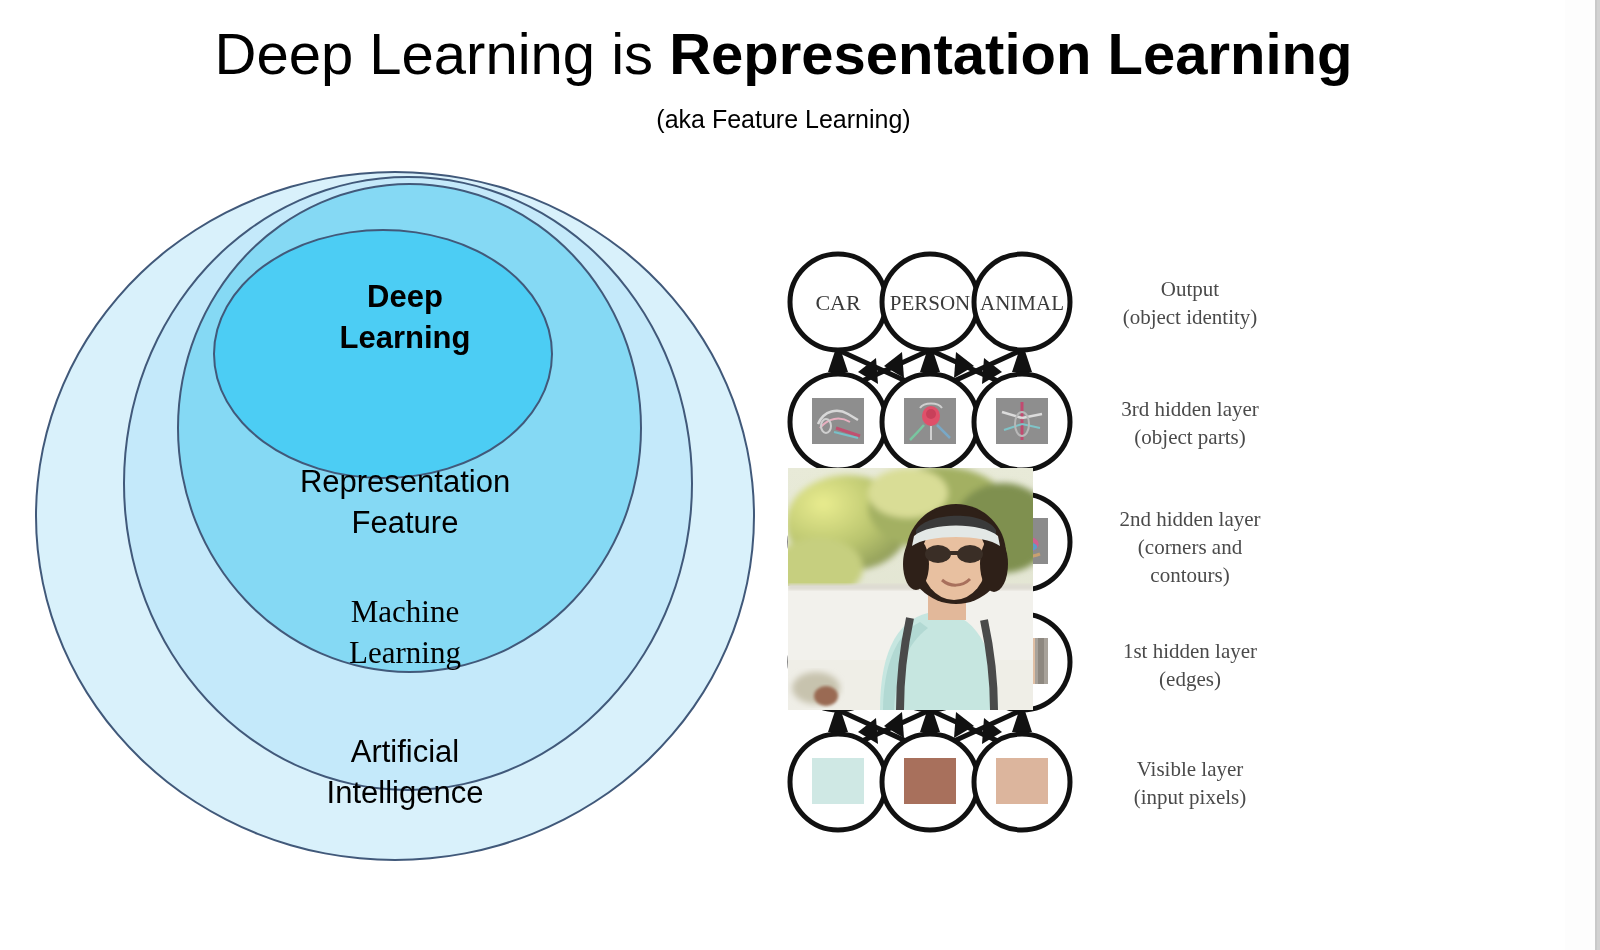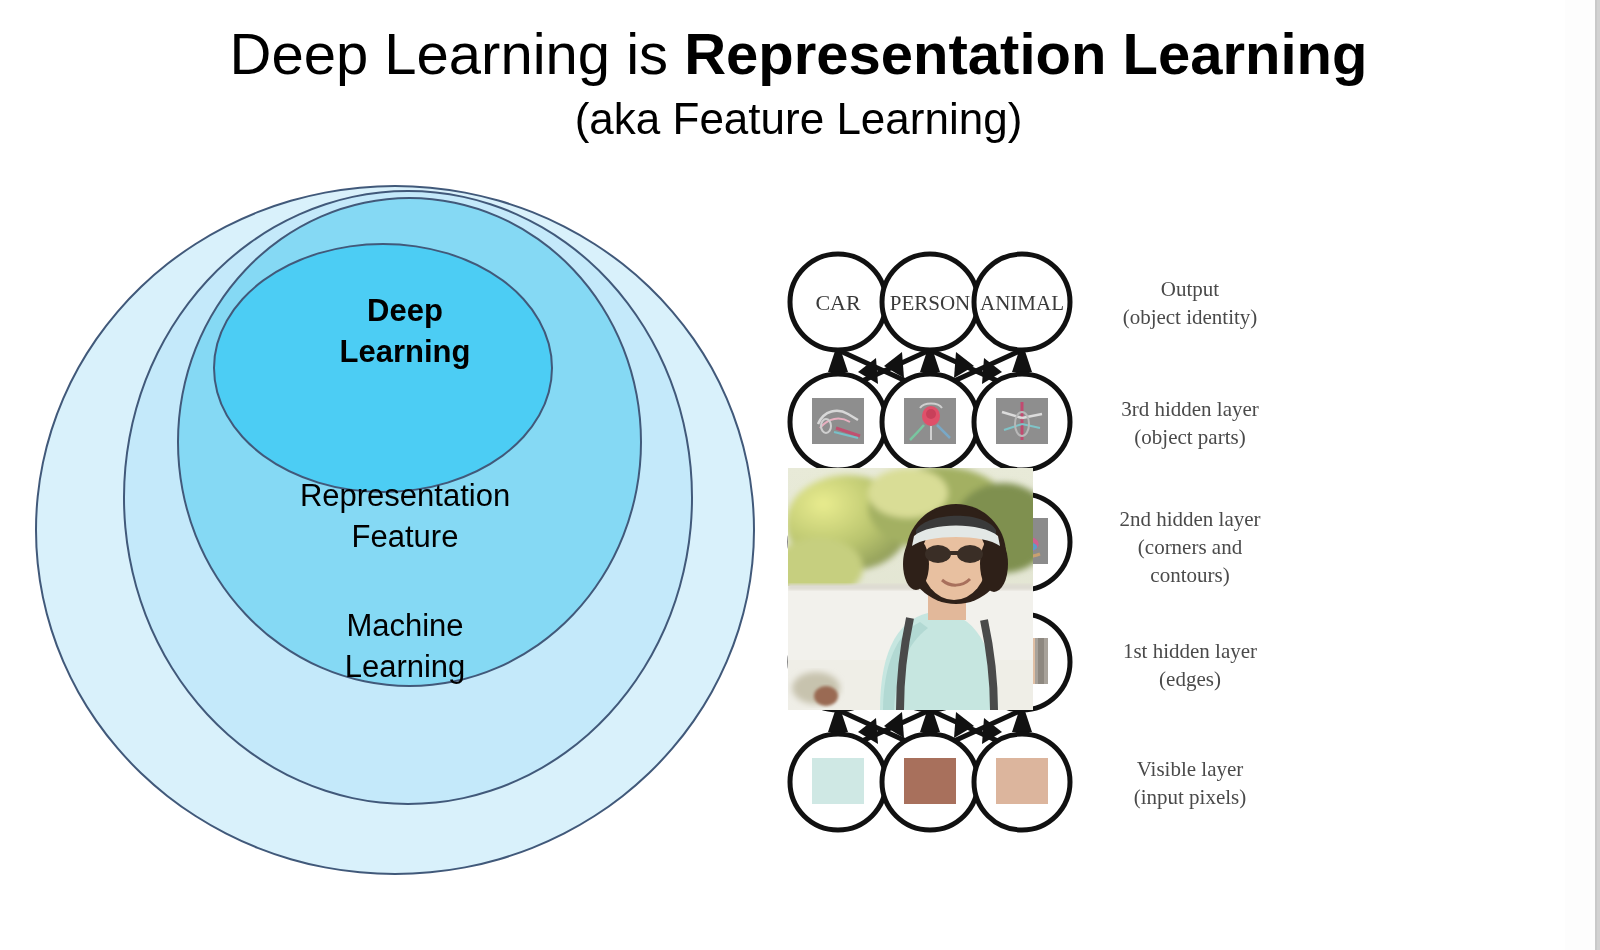--- a/index.html
+++ b/index.html
@@ -35,45 +35,45 @@
     width: 32px;
     height: 950px;
     background: #fdfdfd;
     border-right: 2px solid #c9c9c9;
     box-sizing: border-box;
   }
 
   
   #title-block {
     position: absolute;
-    left: 16px; top: 18px;
+    left: 1px; top: 18px;
     width: 1565px;
     text-align: center;
   }
   #title {
     font-size: 58px;
     line-height: 72px;
     color: #000000;
     font-weight: 400;
     white-space: nowrap;
   }
   #title .strong { font-weight: 700; }
   #subtitle {
-    font-size: 44px;
+    font-size: 25px;
     line-height: 50px;
     color: #000000;
     font-weight: 400;
     margin-top: 4px;
   }
 
   
   #venn {
     position: absolute;
     left: 25px;
-    top: 165px;
+    top: 151px;
     width: 760px;
     height: 730px;
   }
   .ring {
     position: absolute;
     border: 2px solid #41597a;
     border-radius: 50%;
     box-sizing: border-box;
   }
   .ring-label {
@@ -86,21 +86,21 @@
     line-height: 41px;
     white-space: pre-line;
   }
   #ring-ai    { left: 10px;  top: 20px;  width: 720px; height: 690px; background: #d9f1fb; }
   #ring-ml    { left: 98px;  top: 25px;  width: 570px; height: 615px; background: #c4e9fa; }
   #ring-rl    { left: 152px; top: 32px;  width: 465px; height: 490px; background: #85d9f4; }
   #ring-dl    { left: 188px; top: 78px;  width: 340px; height: 250px; background: #4ccdf4; }
 
   #label-dl { top: 125px; font-weight: 700; }
   #label-rl { top: 310px; }
-  #label-ml { top: 440px; }
+  #label-ml { top: 440px; font-family: Liberation Serif, serif; }
   #label-ai { top: 580px; }
 
   
   #network {
     position: absolute;
     left: 780px;
     top: 240px;
     width: 760px;
     height: 620px;
     text-decoration: underline;
@@ -130,20 +130,22 @@
     <div class="ring" id="ring-ml"></div>
     <div class="ring" id="ring-rl"></div>
     <div class="ring" id="ring-dl"></div>
 
     <div class="ring-label" id="label-dl">Deep
 Learning</div>
     <div class="ring-label" id="label-rl">Representation
 Feature</div>
     <div class="ring-label" id="label-ml">Machine
 Learning</div>
+    <div class="ring-label" id="label-ai">Artificial
+Intelligence</div>
   </div>
 
   <div id="network">
     <svg width="760" height="620" viewBox="0 0 760 620" xmlns="http://www.w3.org/2000/svg">
       <defs>
 
         <linearGradient id="gGreenPurple" x1="0" y1="0" x2="0.6" y2="1">
           <stop offset="0%" stop-color="#7cc144"></stop>
           <stop offset="35%" stop-color="#8fae5e"></stop>
           <stop offset="70%" stop-color="#8b6aa8"></stop>

